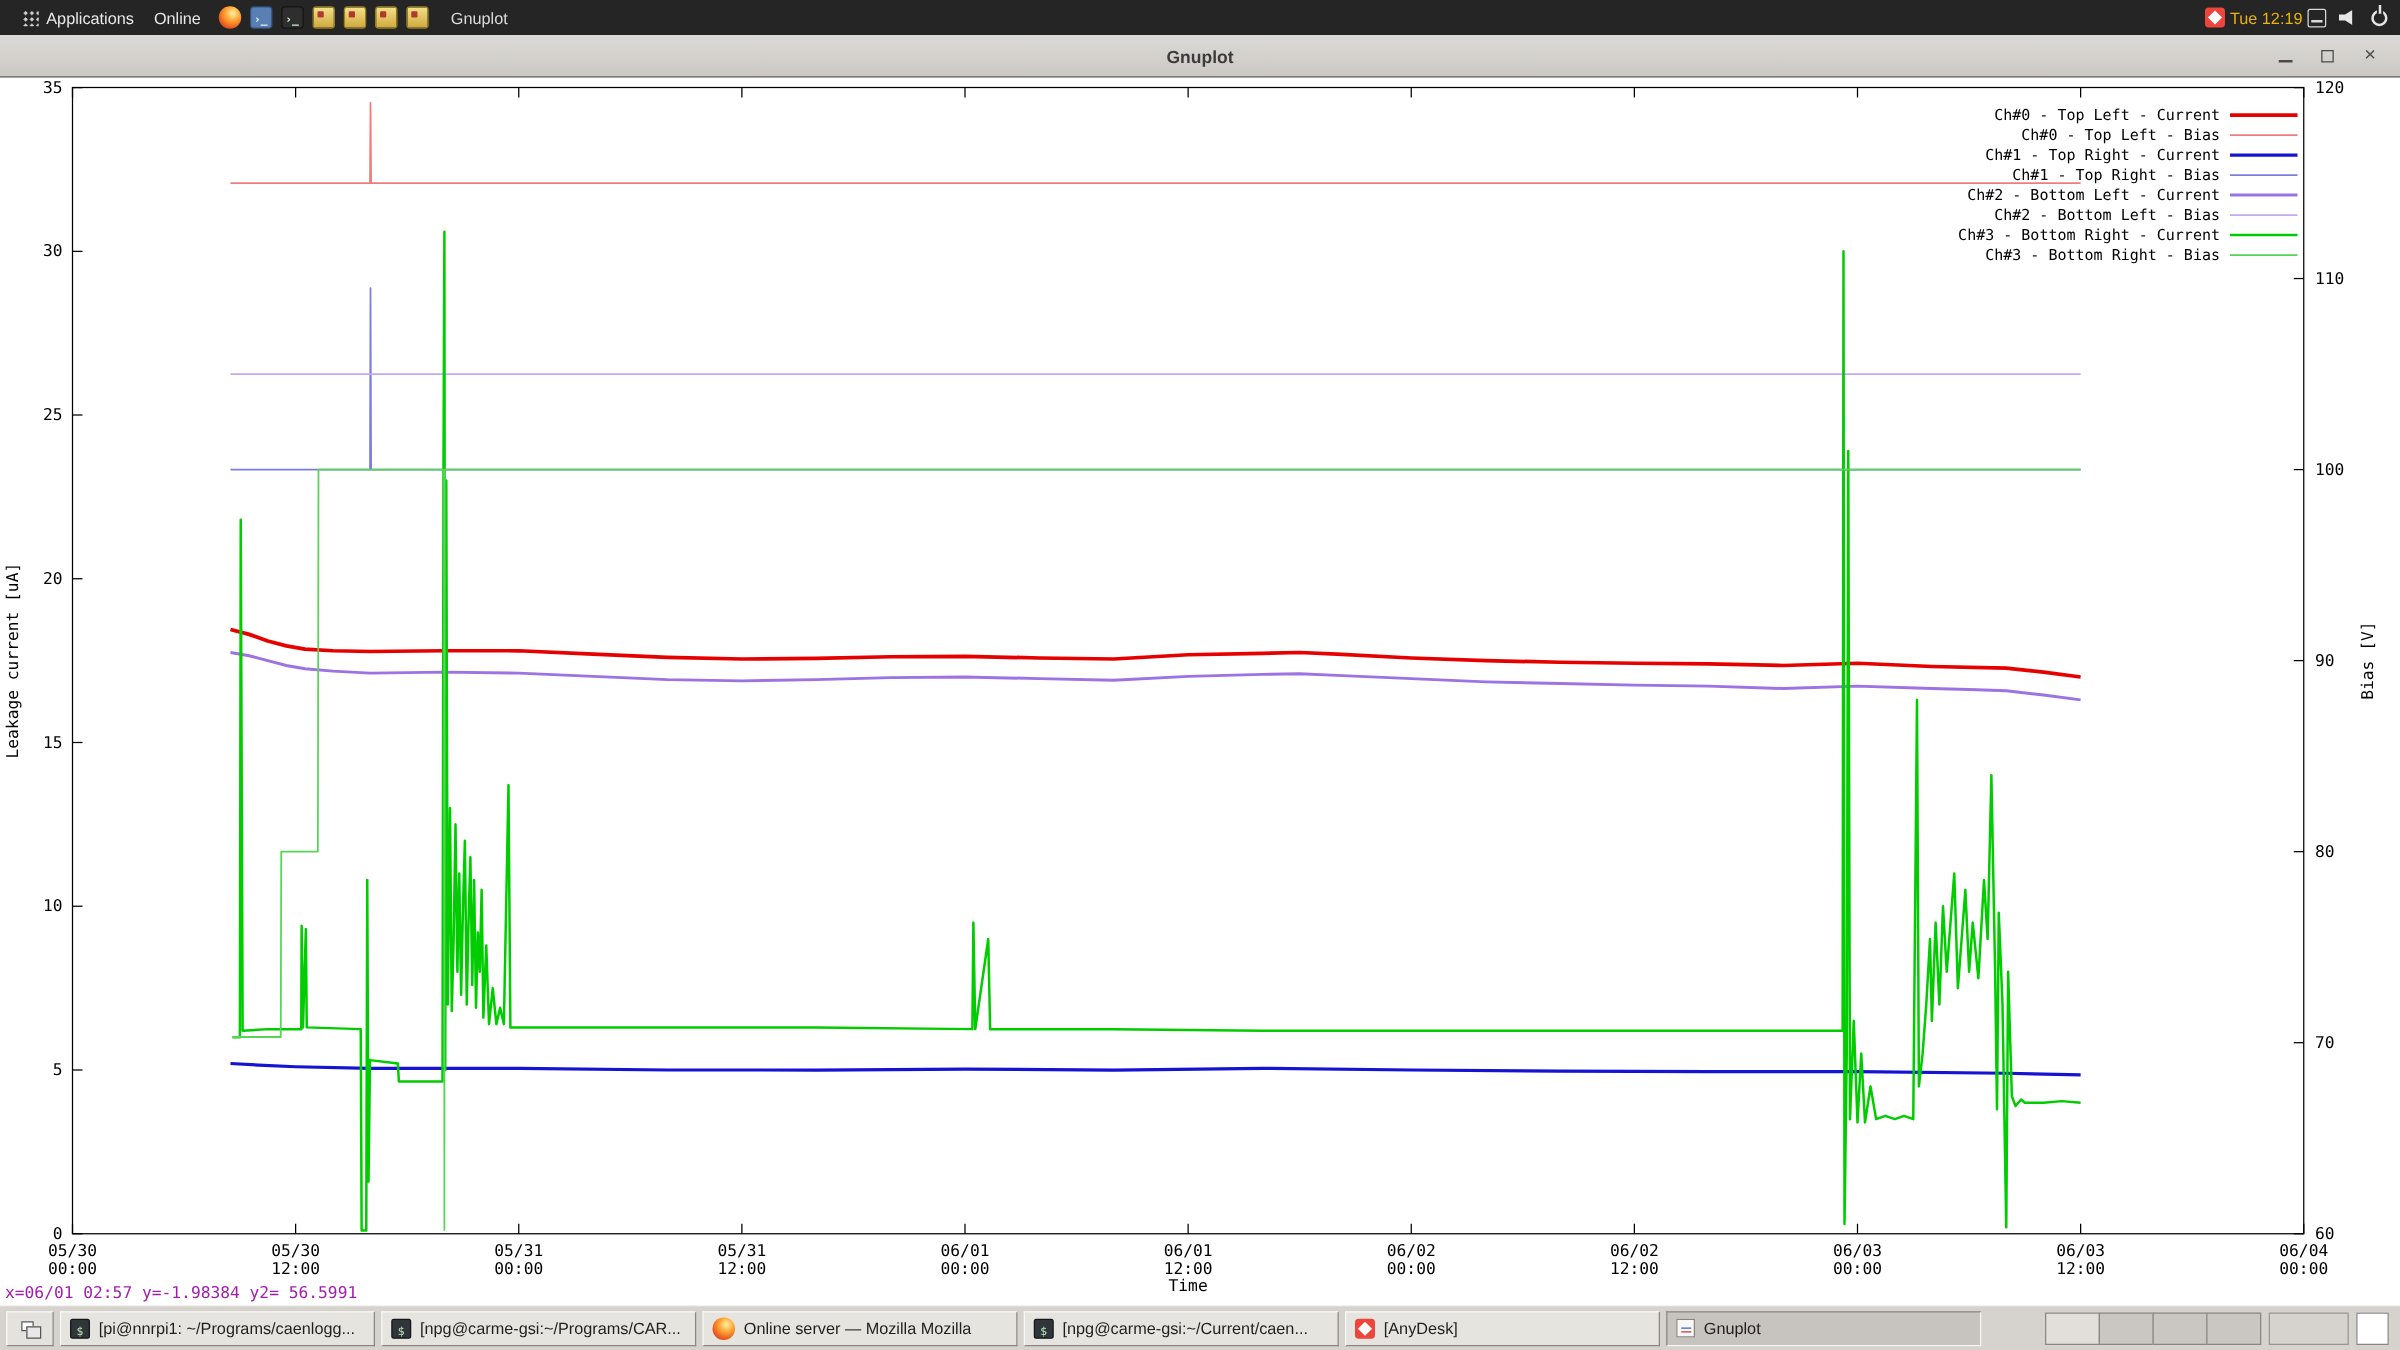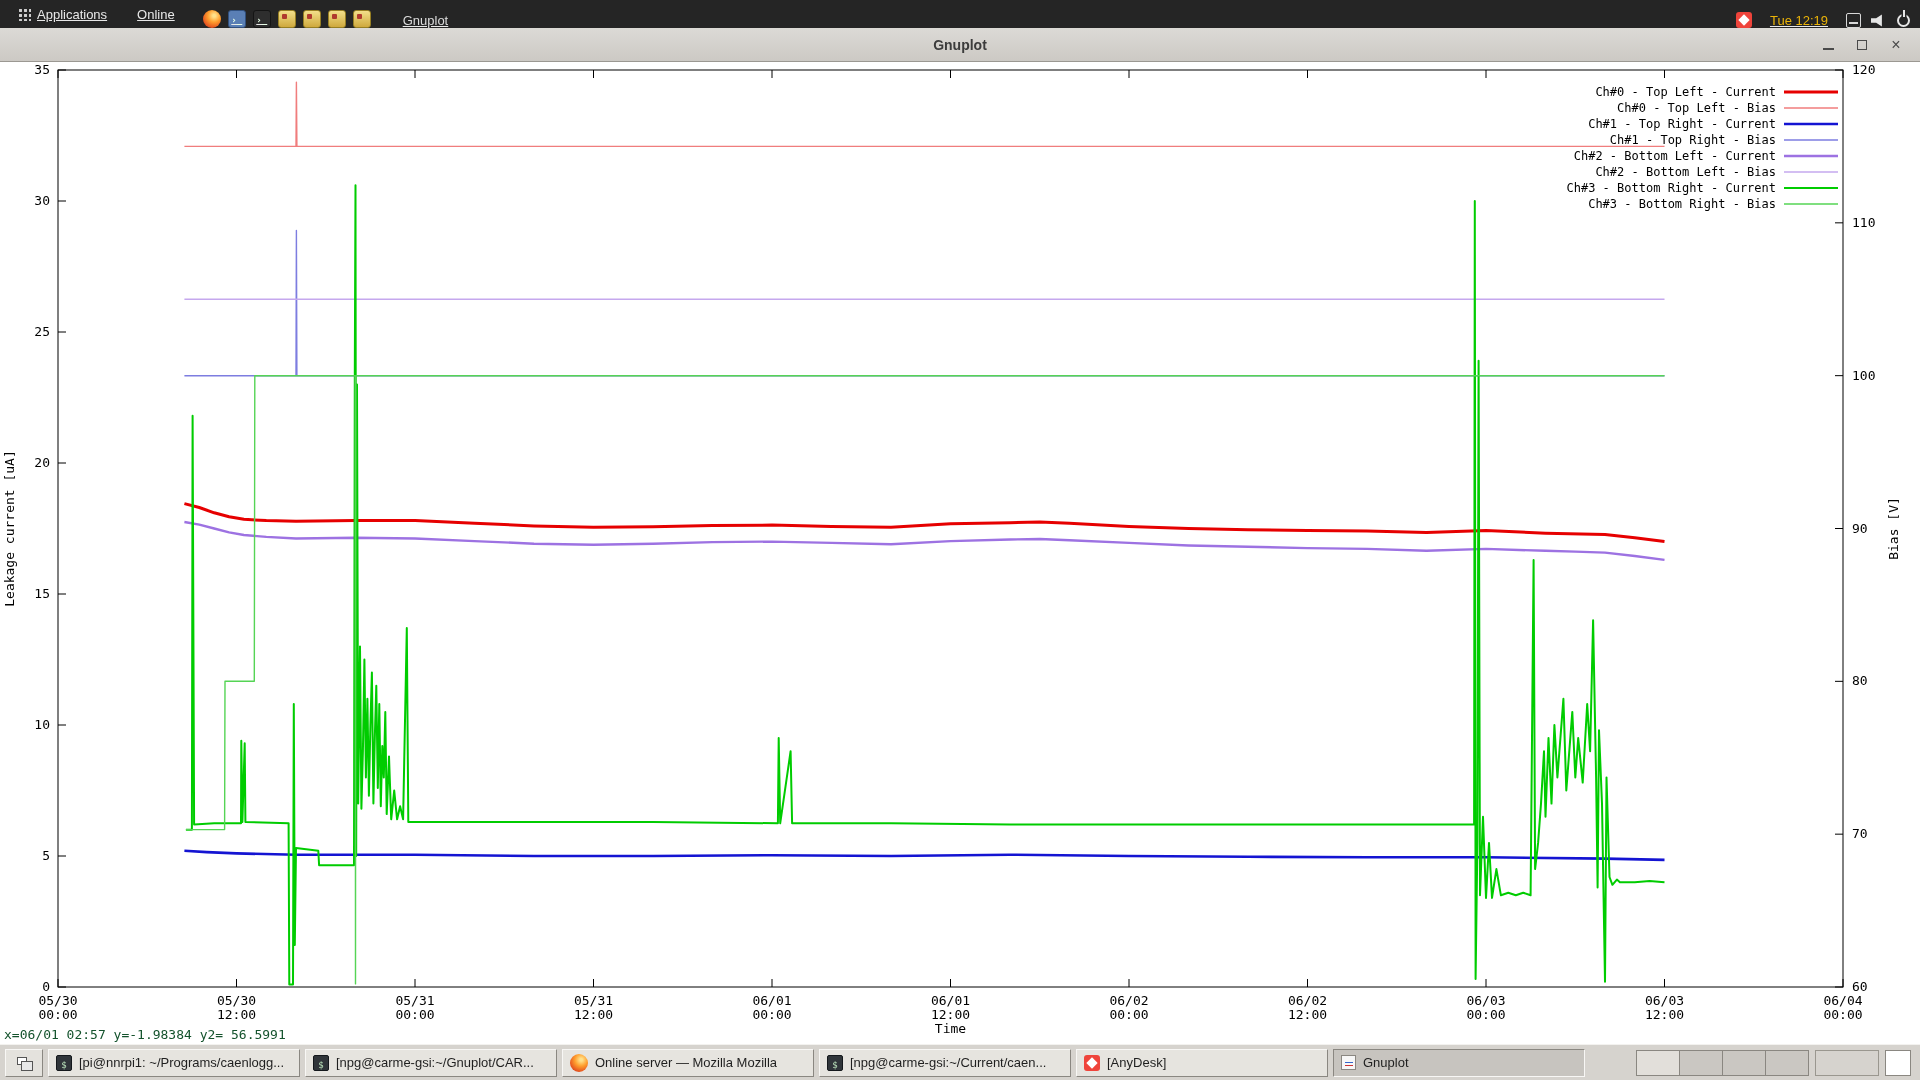--- a/index.html
+++ b/index.html
@@ -3,21 +3,21 @@
 <meta charset="utf-8">
 <style>
   * { margin:0; padding:0; box-sizing:border-box; }
   html,body { width:1920px; height:1080px; overflow:hidden; background:#000;
               font-family:"Liberation Sans",sans-serif; }
   .screen { position:relative; width:1920px; height:1080px; display:flex; flex-direction:column; }
 
   
   .top-panel { height:28px; background:#252525; color:#e8e8e8; display:flex;
                align-items:center; justify-content:space-between; padding:0 10px; font-size:13px; }
-  .panel-left, .panel-right { display:flex; align-items:flex-end; gap:14px; height:100%;text-decoration:underline; }
+  .panel-left, .panel-right { display:flex; align-items:center; gap:0; height:100%; }
   .panel-menu { display:flex; align-items:center; gap:6px; padding:0 8px; height:100%; cursor:default; }
   .menu-grid { width:13px; height:13px;
       background-image:radial-gradient(#cfcfcf 1.4px, transparent 1.6px);
       background-size:5px 5px; }
   .launchers { display:flex; align-items:center; gap:7px; margin-left:6px; }
   .panel-window-label { margin-left:18px; color:#dcdcdc; display:flex; gap:6px; align-items:center; }
   .clock { font-size:13px; color:#eab308; padding:0 4px; }
 
   .icon { display:inline-block; flex:0 0 auto; }
   .icon-firefox{width:18px;height:18px;border-radius:50%;
@@ -47,21 +47,21 @@
   .win-controls { margin-left:auto; display:flex; gap:6px; padding-right:10px; z-index:1; }
   .win-btn { width:28px; height:24px; display:flex; align-items:center; justify-content:center;
              color:#4a4a4a; border-radius:2px; }
   .glyph-min { width:11px; height:2px; background:#4a4a4a; margin-top:9px; }
   .glyph-max { width:10px; height:10px; border:1.5px solid #4a4a4a; }
   .glyph-close { font-size:16px; line-height:16px; }
 
   
   .plot-area { position:relative; flex:1 1 auto; height:982px; background:#ffffff; }
   #chart-svg { display:block; font-family:"DejaVu Sans Mono",monospace; }
-  .status-readout { position:absolute; left:4px; bottom:2px; font:13px "DejaVu Sans Mono",monospace; color:#14532d; }
+  .status-readout { position:absolute; left:4px; bottom:2px; font:13px "DejaVu Sans Mono",monospace; color:#a21caf; }
 
   
   .taskbar { height:36px; flex:0 0 36px; background:#d6d3ce; border-top:1px solid #f3f2ef;
              display:flex; align-items:center; gap:5px; padding:0 5px; }
   .tb-left { width:38px; height:28px; background:#e4e2dd; border:1px solid;
              border-color:#f8f7f5 #8a8781 #8a8781 #f8f7f5; position:relative; }
   .restore-glyph { position:absolute; left:11px; top:7px; width:10px; height:8px; border:1.5px solid #555; background:#fff; }
   .restore-glyph::after { content:""; position:absolute; left:3px; top:3px; width:10px; height:8px;
              border:1.5px solid #555; background:#e8e8e8; }
   #task-buttons { display:flex; align-items:center; gap:5px; }
@@ -253,21 +253,21 @@
     </div>
     <div id="task-buttons">
 
         <button class="task-btn">
           <span class="icon icon-terminal"></span>
           <span class="label">[pi@nnrpi1: ~/Programs/caenlogg...</span>
         </button>
 
         <button class="task-btn">
           <span class="icon icon-terminal"></span>
-          <span class="label">[npg@carme-gsi:~/Gnuplot/CAR...</span>
+          <span class="label">[npg@carme-gsi:~/Programs/CAR...</span>
         </button>
 
         <button class="task-btn">
           <span class="icon icon-firefox"></span>
           <span class="label">Online server — Mozilla Mozilla</span>
         </button>
 
         <button class="task-btn">
           <span class="icon icon-terminal"></span>
           <span class="label">[npg@carme-gsi:~/Current/caen...</span>

